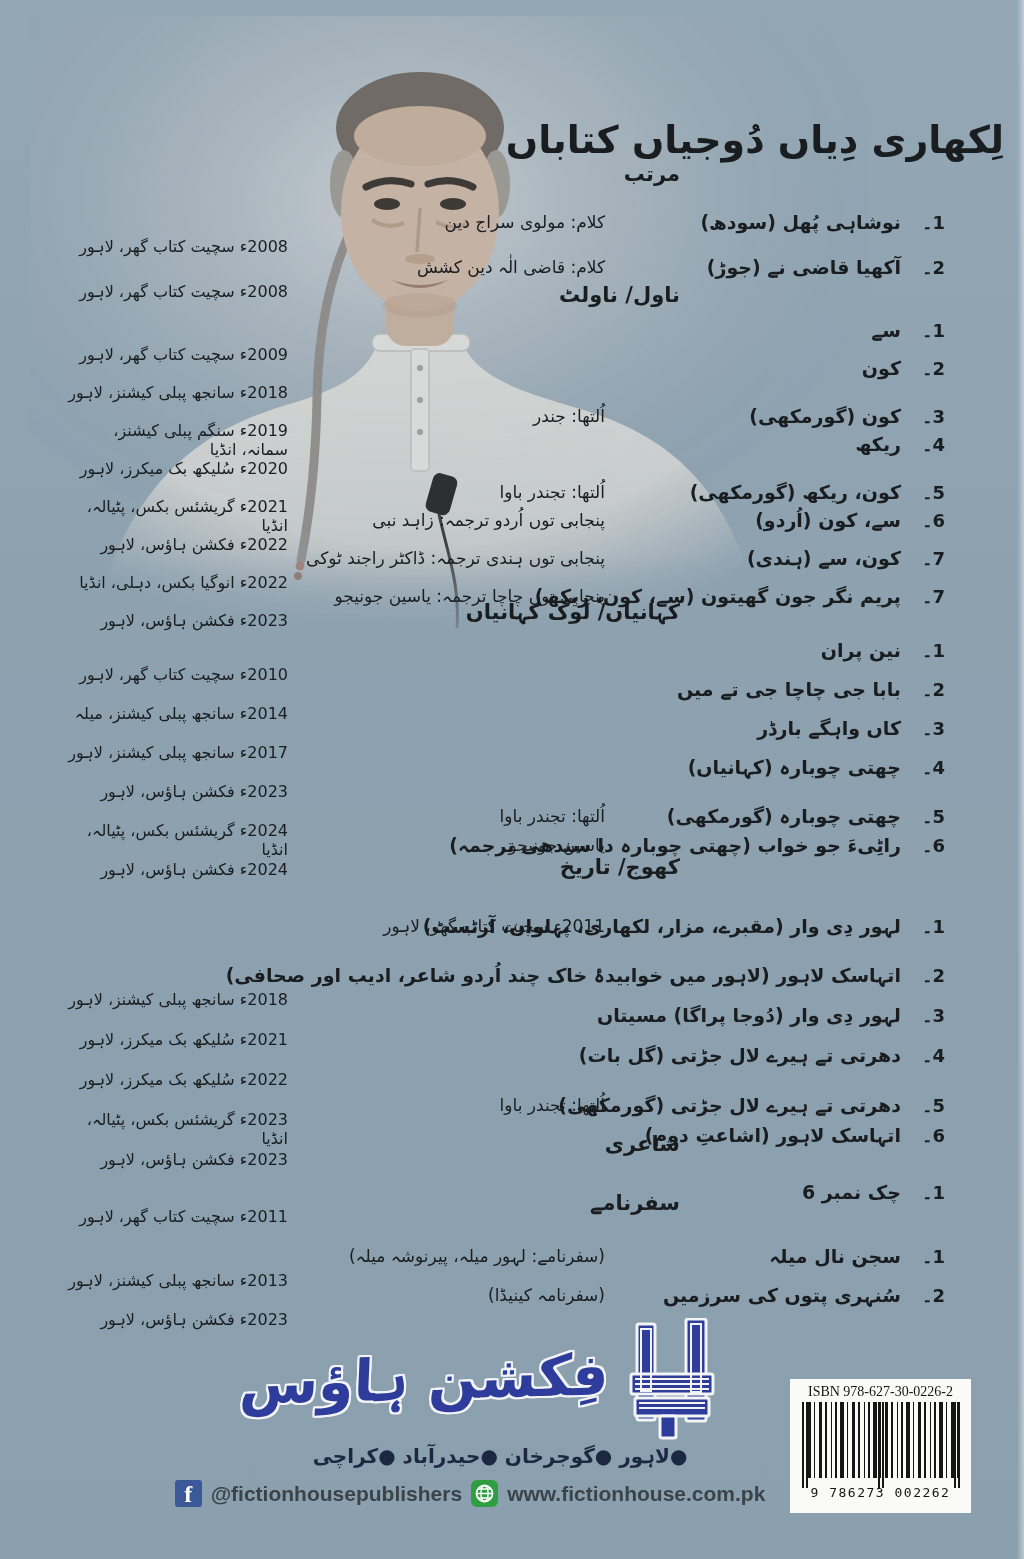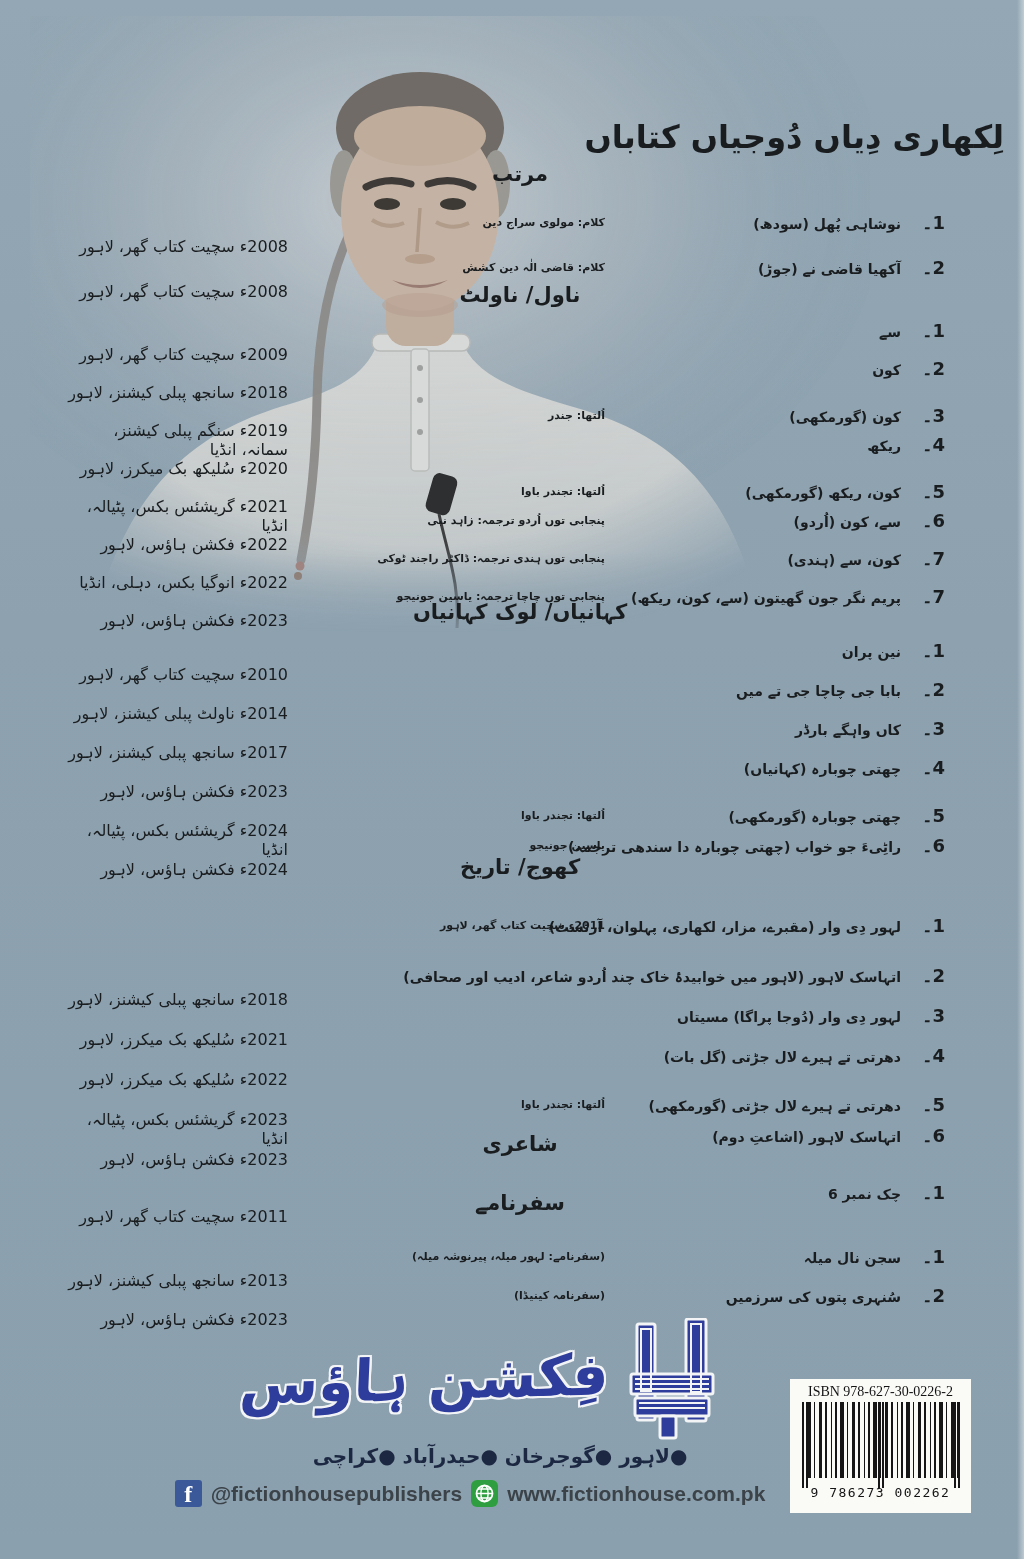--- a/index.html
+++ b/index.html
@@ -6,23 +6,23 @@
   body{width:1024px;height:1559px;overflow:hidden;background:#8da1af;}
   .page{position:relative;width:1024px;height:1559px;
         background:linear-gradient(180deg,#93a7b4 0%,#8da1af 40%,#8ba0ae 100%);
         font-family:"DejaVu Sans",sans-serif;color:#1a1d1f;}
   .edge-light{position:absolute;right:0;top:0;width:7px;height:100%;
         background:linear-gradient(90deg,rgba(255,255,255,0),rgba(230,236,240,.55));}
 
   .portrait{position:absolute;left:30px;top:16px;width:840px;height:618px;opacity:.95;}
 
   .main-title{position:absolute;top:118px;right:20px;margin:0;direction:rtl;
-        font-size:32px;font-weight:700;letter-spacing:-.5px;white-space:nowrap;}
-
-  .sec-heading{position:absolute;left:360px;width:320px;text-align:center;
+        font-size:38px;font-weight:700;letter-spacing:-.5px;white-space:nowrap;}
+
+  .sec-heading{position:absolute;left:360px;width:320px;
         font-size:21px;font-weight:700;direction:rtl;white-space:nowrap;}
   .h-murattab{top:162px}
   .h-novels{top:283px}
   .h-stories{top:600px}
   .h-research{top:855px}
   .h-poetry{top:1132px}
   .h-travel{top:1191px}
 
   .rows{position:absolute;left:62px;width:883px;direction:rtl;}
   .rows-murattab{top:188px}
@@ -34,22 +34,22 @@
 
   .row{display:grid;grid-template-columns:340px 317px 226px;align-items:center;
        height:38px;direction:rtl;}
   .rows-murattab .row{height:45px}
   .rows-stories .row{height:39px}
   .rows-research .row{height:40px}
   .rows-travel .row{height:39px}
 
   .title-cell{display:flex;align-items:baseline;gap:16px;white-space:nowrap;overflow:visible;}
   .num{min-width:28px;font-size:18px;font-weight:700;}
-  .title{font-size:14px;font-weight:700;}
-  .detail-cell{font-size:11px;font-weight:700;white-space:nowrap;text-align:right;overflow:visible;}
+  .title{font-size:19px;font-weight:700;}
+  .detail-cell{font-size:17px;font-weight:400;white-space:nowrap;text-align:right;overflow:visible;}
   .year-cell{font-size:16px;line-height:19px;text-align:right;font-weight:500;padding-top:1px;margin-top:48px;}
 
   
   .logo-row{position:absolute;top:1318px;left:190px;width:575px;display:flex;
         align-items:center;justify-content:center;gap:20px;}
   .logo-text{font-size:57px;font-weight:700;color:#2e3d9b;direction:rtl;white-space:nowrap;
         transform:skewX(-4deg) rotate(-1.5deg);
         text-shadow:-2px 0 0 #f2f4f6,2px 0 0 #f2f4f6,0 -2px 0 #f2f4f6,0 2px 0 #f2f4f6,
                     -2px -2px 0 #f2f4f6,2px 2px 0 #f2f4f6,-2px 2px 0 #f2f4f6,2px -2px 0 #f2f4f6;}
   .logo-mark{width:86px;height:122px;flex:0 0 auto;}
@@ -266,21 +266,21 @@
         <div class="cell detail-cell"></div>
         <div class="cell year-cell">2010ء سچیت کتاب گھر، لاہور</div>
       </div>
 
       <div class="row">
         <div class="cell title-cell">
           <span class="num">2۔</span>
           <span class="title">بابا جی چاچا جی تے میں</span>
         </div>
         <div class="cell detail-cell"></div>
-        <div class="cell year-cell">2014ء ناولٹ پبلی کیشنز، لاہور</div>
+        <div class="cell year-cell">2014ء سانجھ پبلی کیشنز، میلہ</div>
       </div>
 
       <div class="row">
         <div class="cell title-cell">
           <span class="num">3۔</span>
           <span class="title">کاں واہگے بارڈر</span>
         </div>
         <div class="cell detail-cell"></div>
         <div class="cell year-cell">2017ء سانجھ پبلی کیشنز، لاہور</div>
       </div>

